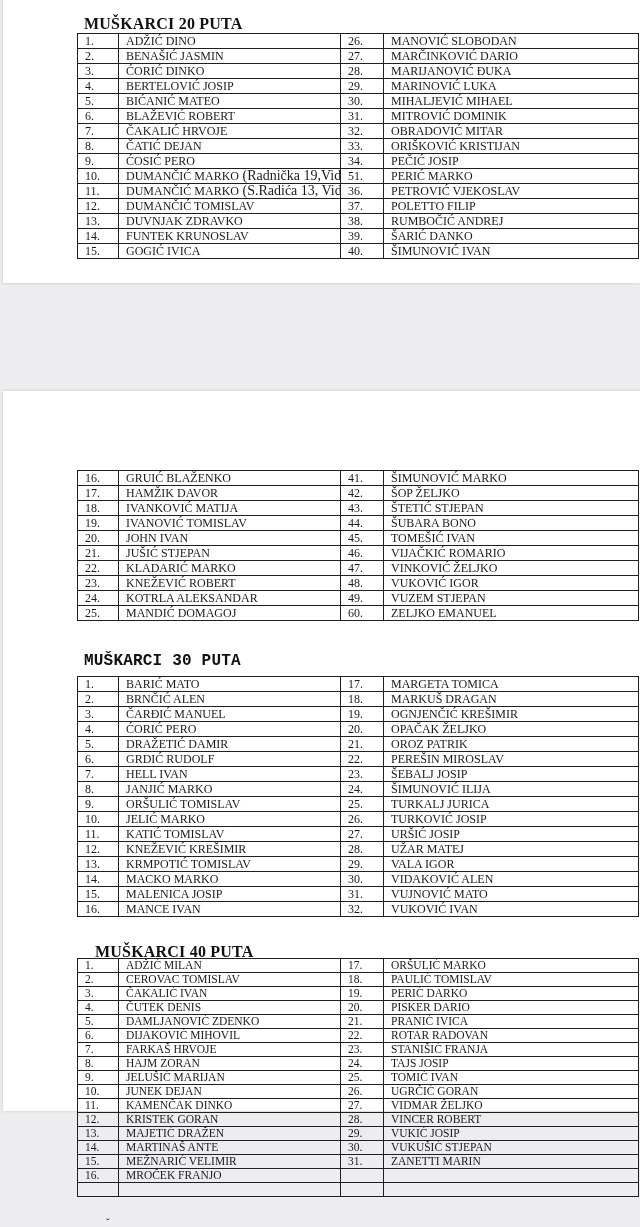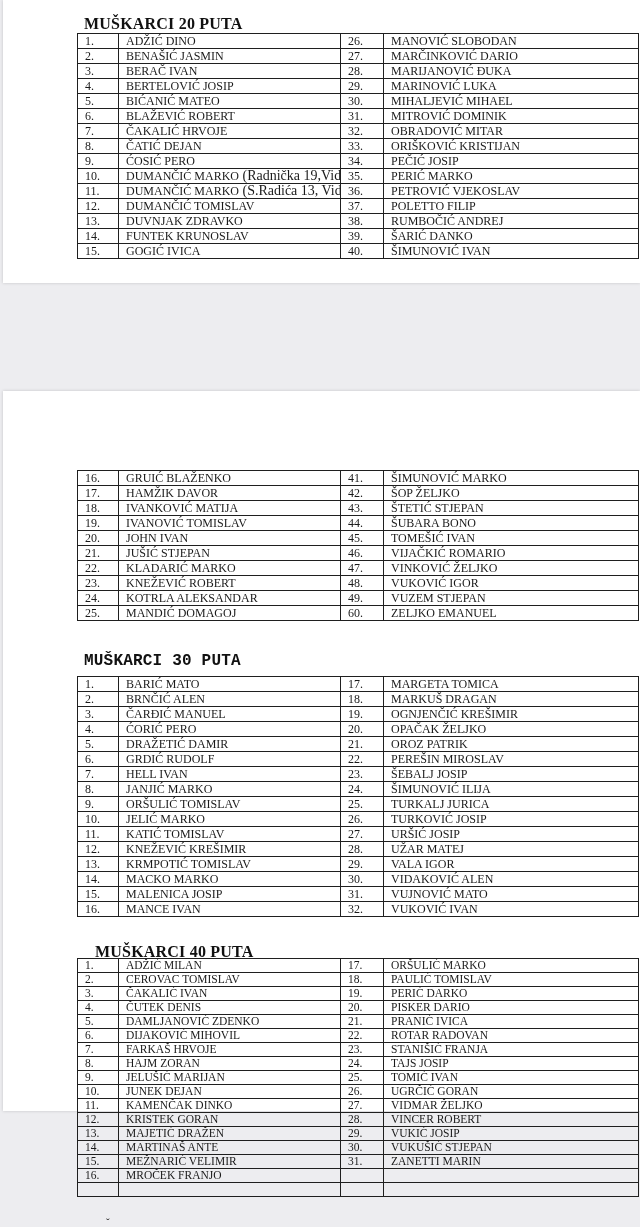--- a/index.html
+++ b/index.html
@@ -62,21 +62,21 @@
           <td>MANOVIĆ SLOBODAN</td>
         </tr>
         <tr>
           <td>2.</td>
           <td>BENAŠIĆ JASMIN</td>
           <td>27.</td>
           <td>MARČINKOVIĆ DARIO</td>
         </tr>
         <tr>
           <td>3.</td>
-          <td>BERAČ IVAN</td>
+          <td>ĆORIĆ DINKO</td>
           <td>28.</td>
           <td>MARIJANOVIĆ ĐUKA</td>
         </tr>
         <tr>
           <td>4.</td>
           <td>BERTELOVIĆ JOSIP</td>
           <td>29.</td>
           <td>MARINOVIĆ LUKA</td>
         </tr>
         <tr>
@@ -105,21 +105,21 @@
         </tr>
         <tr>
           <td>9.</td>
           <td>ĆOSIĆ PERO</td>
           <td>34.</td>
           <td>PEČIĆ JOSIP</td>
         </tr>
         <tr>
           <td>10.</td>
           <td>DUMANČIĆ MARKO<span class="note"> (Radnička 19,Vidovci)</span></td>
-          <td>35.</td>
+          <td>51.</td>
           <td>PERIĆ MARKO</td>
         </tr>
         <tr>
           <td>11.</td>
           <td>DUMANČIĆ MARKO<span class="note"> (S.Radića 13, Vidovci)</span></td>
           <td>36.</td>
           <td>PETROVIĆ VJEKOSLAV</td>
         </tr>
         <tr>
           <td>12.</td>

